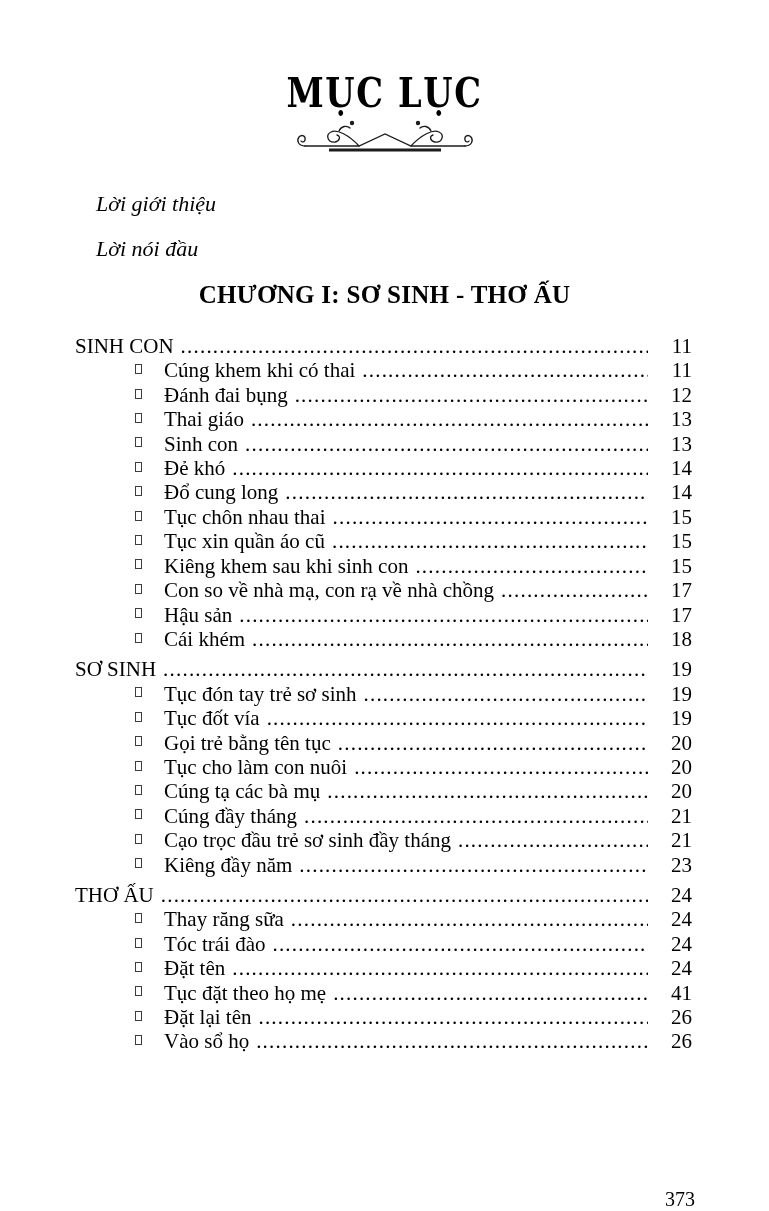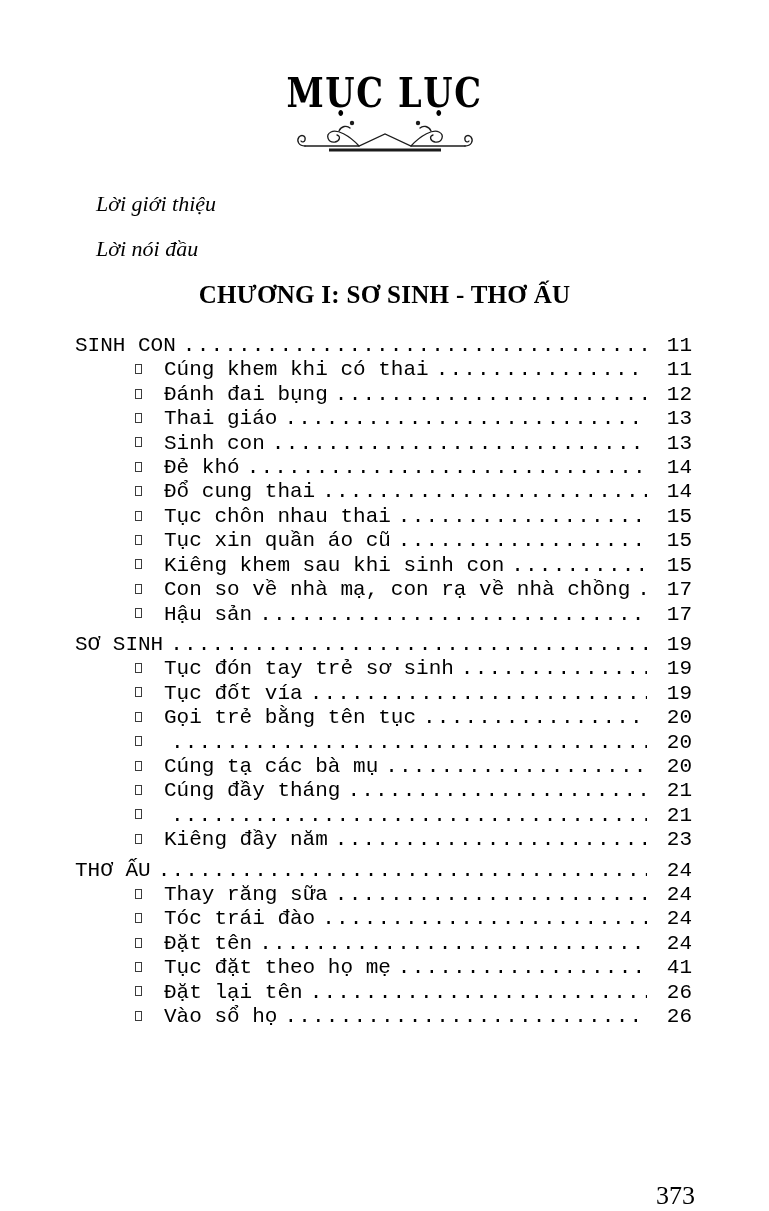--- a/index.html
+++ b/index.html
@@ -35,21 +35,21 @@
   .chapter {
     margin: 17px 0 0 0;
     text-align: center;
     font-size: 25px;
     font-weight: bold;
     line-height: 30px;
     letter-spacing: 0.3px;
   }
 
   .toc { margin: 24px 77px 0 75px; font-size: 21px; }
-  .row { display: flex; align-items: baseline; line-height: 24.4px; font-family: Liberation Mono, monospace; }
+  .row { display: flex; align-items: baseline; line-height: 24.4px; }
   .row.section { margin-top: 6px; }
   .row.item { padding-left: 60px; }
   .bullet {
     flex: none;
     width: 7px; height: 10px;
     border: 1px solid #3c3c3c;
     margin-right: 22px;
     align-self: center;
     margin-top: -3px;
   }
@@ -62,21 +62,21 @@
   }
   .leader::after {
     content: "......................................................................................................................................................";
     letter-spacing: 1.2px;
   }
   .pg { flex: none; min-width: 24px; text-align: right; white-space: nowrap; margin-left: 17px; }
 
   .folio {
     position: absolute;
     right: 74px; bottom: 72px;
-    font-size: 26px;
+    font-size: 20px;
   }
 </style>
 </head>
 <body>
 
 <div class="page">
 
   <h1 class="masthead">MỤC LỤC</h1>
 
   <div class="ornament">
@@ -134,21 +134,21 @@
         <span class="pg">13</span>
       </div>
       <div class="row item">
         <span class="bullet"></span>
         <span class="label">Đẻ khó</span>
         <span class="leader"></span>
         <span class="pg">14</span>
       </div>
       <div class="row item">
         <span class="bullet"></span>
-        <span class="label">Đổ cung thai</span>
+        <span class="label">Đổ cung long</span>
         <span class="leader"></span>
         <span class="pg">14</span>
       </div>
       <div class="row item">
         <span class="bullet"></span>
         <span class="label">Tục chôn nhau thai</span>
         <span class="leader"></span>
         <span class="pg">15</span>
       </div>
       <div class="row item">
@@ -167,20 +167,26 @@
         <span class="bullet"></span>
         <span class="label">Con so về nhà mạ, con rạ về nhà chồng</span>
         <span class="leader"></span>
         <span class="pg">17</span>
       </div>
       <div class="row item">
         <span class="bullet"></span>
         <span class="label">Hậu sản</span>
         <span class="leader"></span>
         <span class="pg">17</span>
+      </div>
+      <div class="row item">
+        <span class="bullet"></span>
+        <span class="label">Cái khém</span>
+        <span class="leader"></span>
+        <span class="pg">18</span>
       </div>
       <div class="row section">
         <span class="label">SƠ SINH</span>
         <span class="leader"></span>
         <span class="pg">19</span>
       </div>
       <div class="row item">
         <span class="bullet"></span>
         <span class="label">Tục đón tay trẻ sơ sinh</span>
         <span class="leader"></span>
@@ -193,37 +199,39 @@
         <span class="pg">19</span>
       </div>
       <div class="row item">
         <span class="bullet"></span>
         <span class="label">Gọi trẻ bằng tên tục</span>
         <span class="leader"></span>
         <span class="pg">20</span>
       </div>
       <div class="row item">
         <span class="bullet"></span>
+        <span class="label">Tục cho làm con nuôi</span>
         <span class="leader"></span>
         <span class="pg">20</span>
       </div>
       <div class="row item">
         <span class="bullet"></span>
         <span class="label">Cúng tạ các bà mụ</span>
         <span class="leader"></span>
         <span class="pg">20</span>
       </div>
       <div class="row item">
         <span class="bullet"></span>
         <span class="label">Cúng đầy tháng</span>
         <span class="leader"></span>
         <span class="pg">21</span>
       </div>
       <div class="row item">
         <span class="bullet"></span>
+        <span class="label">Cạo trọc đầu trẻ sơ sinh đầy tháng</span>
         <span class="leader"></span>
         <span class="pg">21</span>
       </div>
       <div class="row item">
         <span class="bullet"></span>
         <span class="label">Kiêng đầy năm</span>
         <span class="leader"></span>
         <span class="pg">23</span>
       </div>
       <div class="row section">

